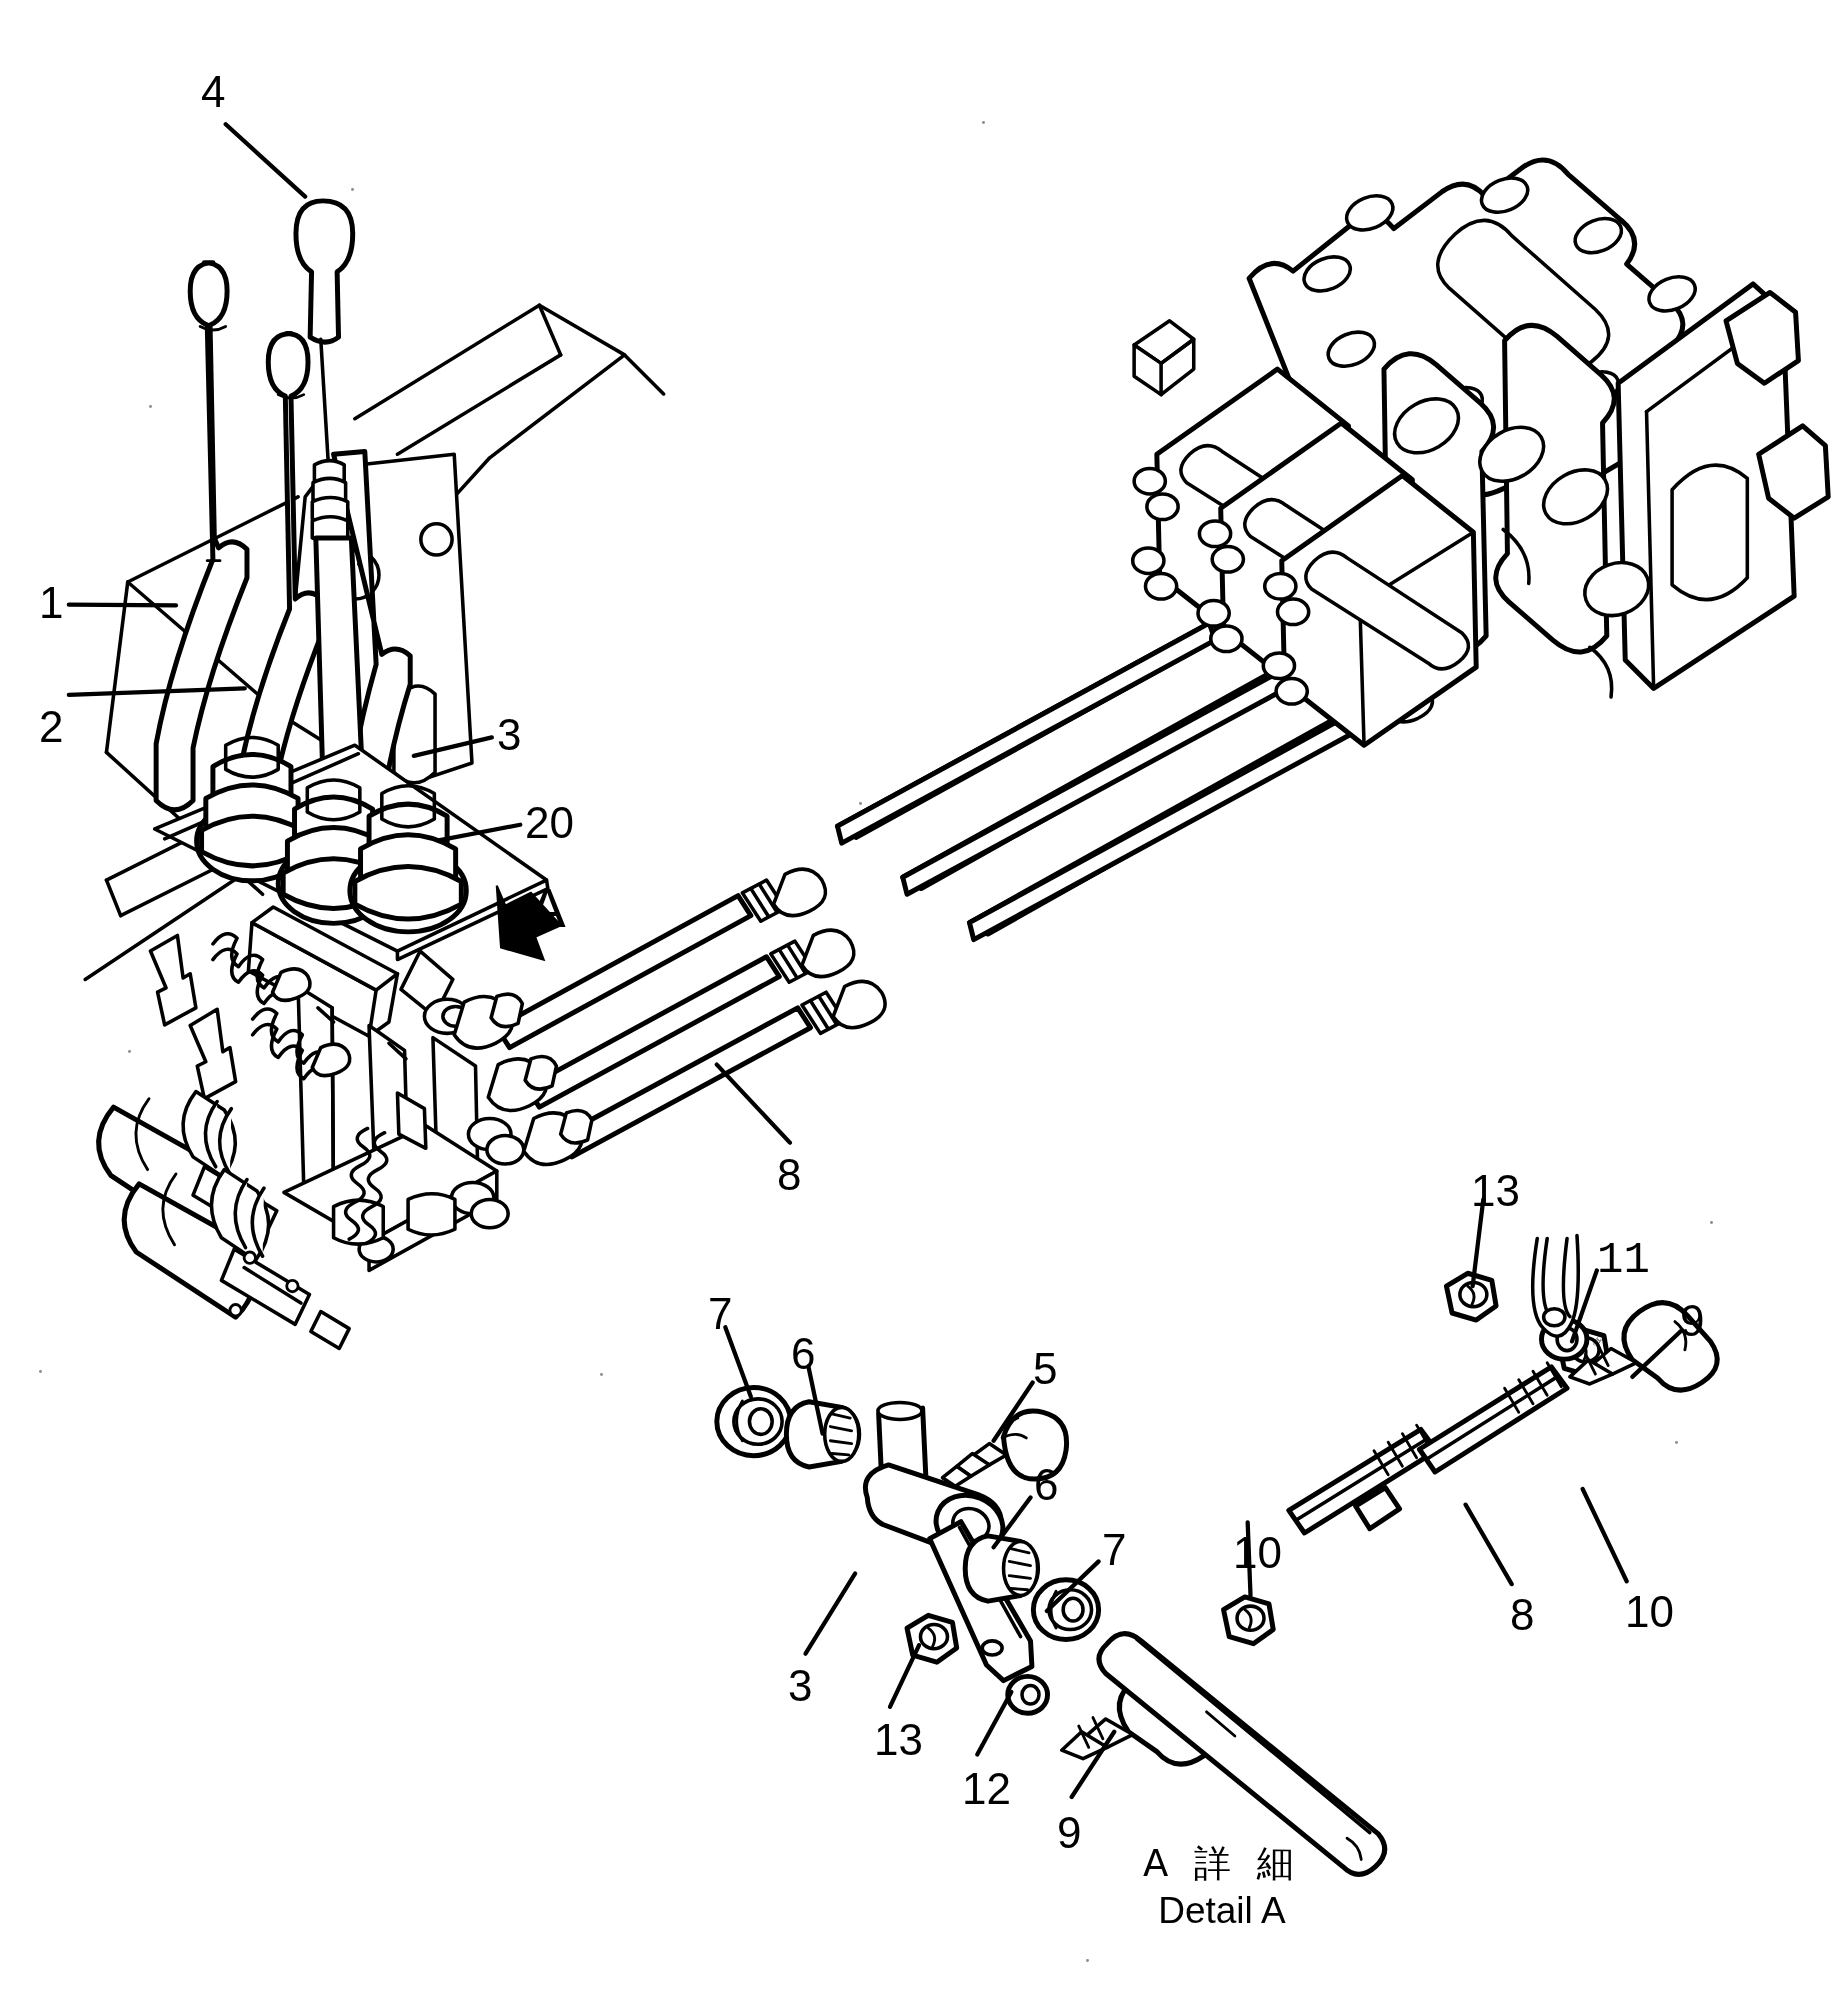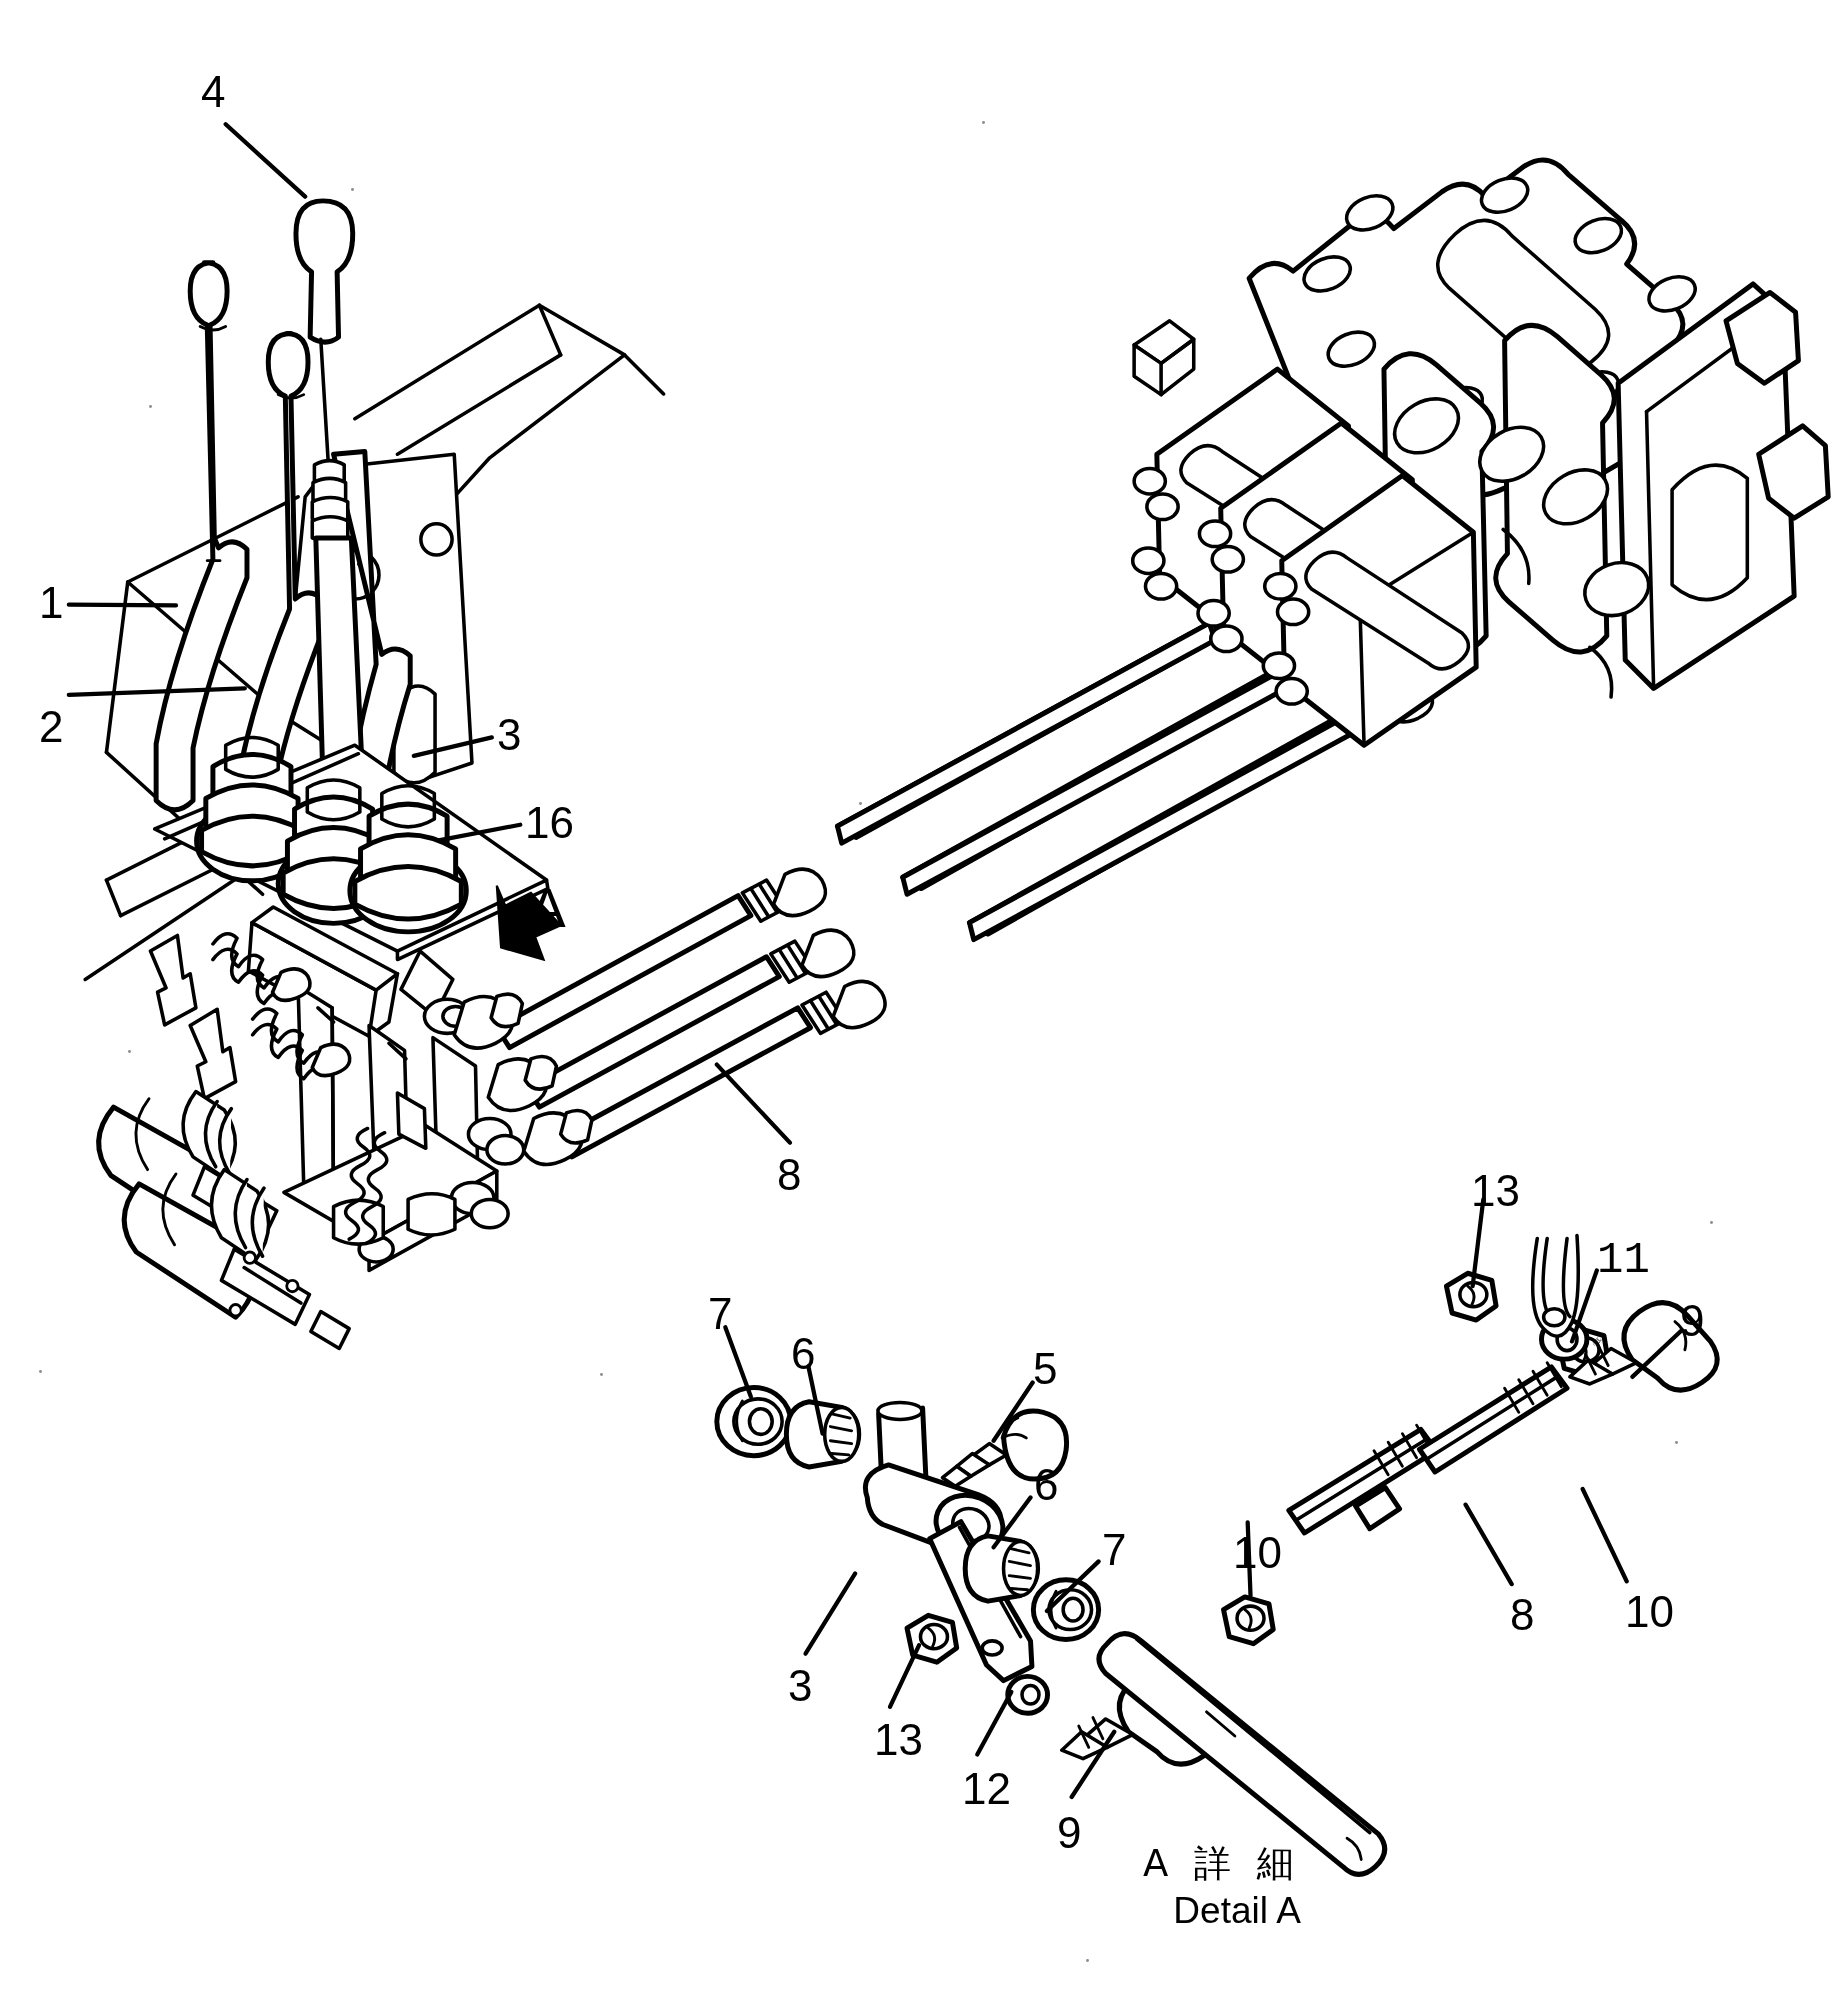--- a/index.html
+++ b/index.html
@@ -40,21 +40,21 @@
     font-weight: 400;
     color: #000000;
     white-space: nowrap;
   }
   .detail-caption {
     position: absolute;
     font-family: "Liberation Sans", sans-serif;
     font-size: 37px;
     line-height: 1.28;
     color: #000000;
-    text-align: right;
+    text-align: center;
     white-space: nowrap;
   }
   .detail-caption .jp {
     letter-spacing: 7px;
     font-family: "DejaVu Sans", sans-serif;
   }
   .speck {
     position: absolute;
     width: 2.8px;
     height: 2.8px;
@@ -574,21 +574,21 @@
         <polyline class="leader" points="2130,2232 2065,2120"></polyline>
       </g>
 
   </svg>
 
   <div id="callout-layer">
       <div class="callout" style="left: 201px; top: 70px;">4</div>
       <div class="callout" style="left: 39px; top: 581px;">1</div>
       <div class="callout" style="left: 39px; top: 705px;">2</div>
       <div class="callout" style="left: 497px; top: 713px;">3</div>
-      <div class="callout" style="left: 525px; top: 801px;">16</div>
+      <div class="callout" style="left: 525px; top: 801px;">20</div>
       <div class="callout" style="left: 777px; top: 1153px;">8</div>
       <div class="callout" style="left: 708px; top: 1292px;">7</div>
       <div class="callout" style="left: 791px; top: 1332px;">6</div>
       <div class="callout" style="left: 1033px; top: 1347px;">5</div>
       <div class="callout" style="left: 1034px; top: 1463px;">6</div>
       <div class="callout" style="left: 1102px; top: 1528px;">7</div>
       <div class="callout" style="left: 788px; top: 1664px;">3</div>
       <div class="callout" style="left: 874px; top: 1718px;">13</div>
       <div class="callout" style="left: 962px; top: 1767px;">12</div>
       <div class="callout" style="left: 1057px; top: 1811px;">9</div>

